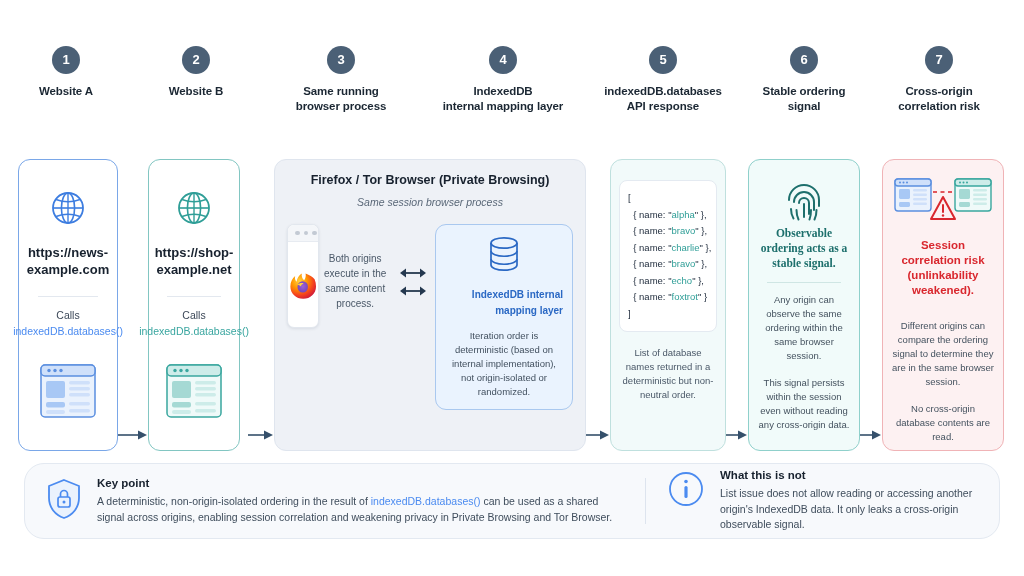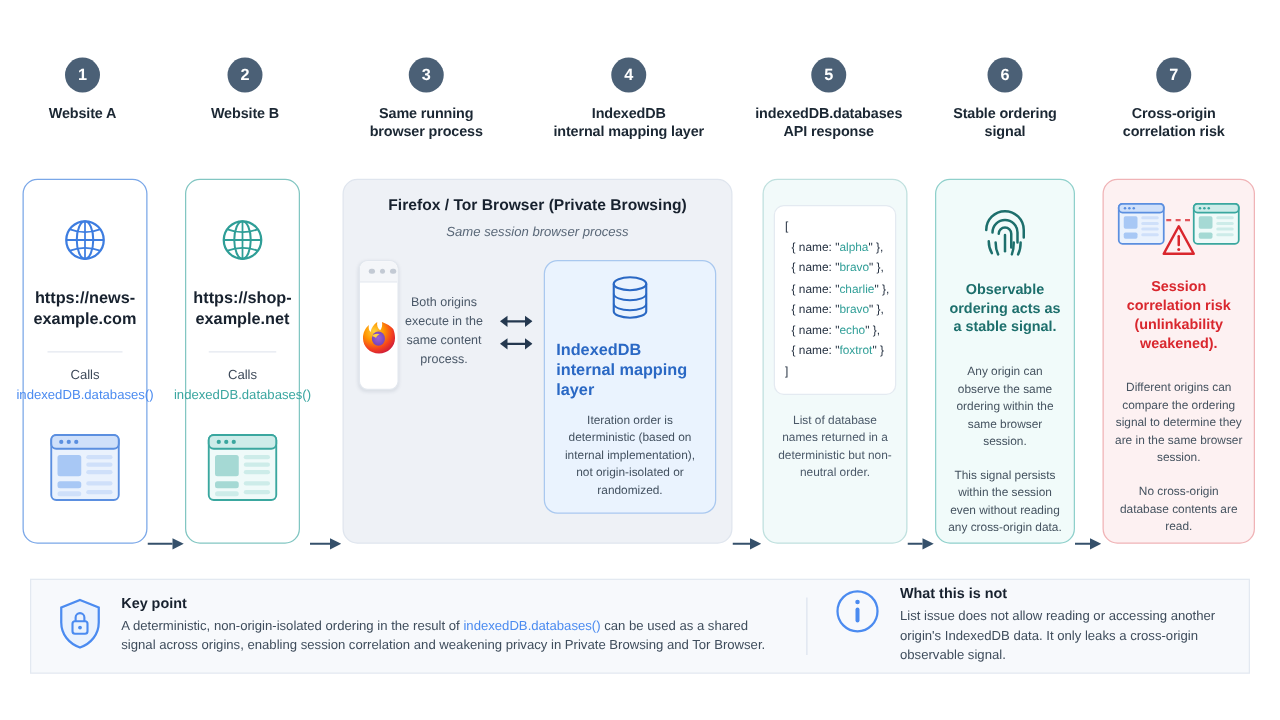--- a/index.html
+++ b/index.html
@@ -22,21 +22,21 @@
     margin: 0 auto 10px auto;
   }
   .step-label {
     font-size: 11.5px; font-weight: bold; color: #1b2733;
     line-height: 15px; letter-spacing: -0.1px;
   }
 
   
   .panels { position: absolute; left: 0; top: 143px; height: 292px; width: 1024px; }
   .panel {
-    position: absolute; top: 0; height: 292px;
+    position: absolute; top: 16px; height: 292px;
     border-radius: 12px; border: 1.4px solid #cfd8e3;
     background: #ffffff; padding: 14px 10px;
     display: flex; flex-direction: column; align-items: center;
   }
   .p-blue  { border-color: #7aa7e8; }
   .p-teal  { border-color: #82c6c2; }
   .p-grey  { border-color: #dfe5ee; background: #eef1f6; }
   .p-ltteal{ border-color: #bfe0de; background: #f2fafa; }
   .p-teal2 { border-color: #8fd0cb; background: #f1fbfa; }
   .p-red   { border-color: #f0b3b6; background: #fdf1f2; }
@@ -77,59 +77,59 @@
   .ff-body { display: flex; align-items: center; justify-content: center; height: 86px; }
   .ff-cap { font-size: 10px; color: #4a5868; text-align: center; line-height: 15px; margin-top: 10px; }
   .arrows-col { display: flex; flex-direction: column; gap: 6px; justify-content: center;
     align-items: center; height: 116px; width: 28px; }
   .map-card {
     flex: 1; border: 1.3px solid #a9c8ef; background: #eaf3fe;
     border-radius: 11px; padding: 10px 9px; display: flex;
     flex-direction: column; align-items: center;
   }
   .map-title {
-    font-size: 13px; font-weight: bold; color: #2a68c4; text-align: left;
+    font-size: 10px; font-weight: bold; color: #2a68c4; text-align: right;
     line-height: 16px; margin-top: 6px;
   }
   .map-para { font-size: 9.5px; color: #42505f; text-align: center;
     line-height: 14px; margin-top: 10px; }
 
   
   .code-box {
     width: 100%; background: #ffffff; border: 1px solid #e4eaf1;
     border-radius: 8px; padding: 9px 8px; margin-top: 4px;
   }
   .code-line { font-family: "Liberation Sans", sans-serif; font-size: 9.5px;
     color: #243040; line-height: 16.5px; white-space: pre; }
   .code-str { color: #2f9e97; }
   .code-cap { font-size: 9.5px; color: #4a5868; text-align: center;
     line-height: 14px; margin-top: 14px; }
 
   
   .sig-title { font-size: 11.5px; font-weight: bold; color: #1d6f6c;
-    text-align: center; line-height: 15px; margin-top: 14px; }
+    text-align: center; line-height: 15px; margin-top: 0; font-family: Liberation Serif, serif; }
   .sig-div { width: 80%; height: 1px; background: #cfe6e4; margin: 11px 0 10px 0; }
   .sig-para { font-size: 9.5px; color: #44525f; text-align: center;
     line-height: 14px; }
   .sig-para + .sig-para { margin-top: 13px; }
 
   
   .risk-title { font-size: 11.5px; font-weight: bold; color: #d9272e;
     text-align: center; line-height: 15px; margin-top: 10px; }
   .risk-div { width: 80%; height: 1px; background: #f2cdd0; margin: 11px 0 10px 0; }
   .risk-para { font-size: 9.5px; color: #44525f; text-align: center; line-height: 14px; }
   .risk-para + .risk-para { margin-top: 13px; }
 
   
   .conn { position: absolute; top: 285px; }
 
   
   .footer {
     position: absolute; left: 24px; top: 463px; width: 976px; height: 76px;
-    background: #f7f9fc; border: 1px solid #e3e9f1; border-radius: 0;
+    background: #f7f9fc; border: 1px solid #e3e9f1; border-radius: 20px;
     display: flex; align-items: center;
   }
   .foot-cell { display: flex; align-items: flex-start; gap: 14px; padding: 0 20px; }
   .foot-cell.left { width: 620px; }
   .foot-cell.right { flex: 1; }
   .foot-sep { width: 1px; height: 46px; background: #dde4ee; }
   .foot-h { font-size: 11.5px; font-weight: bold; color: #17212e; margin-bottom: 5px; }
   .foot-p { font-size: 10.5px; color: #3f4d5c; line-height: 15.5px; }
   .foot-link { color: #4b8bf0; }
 </style>

